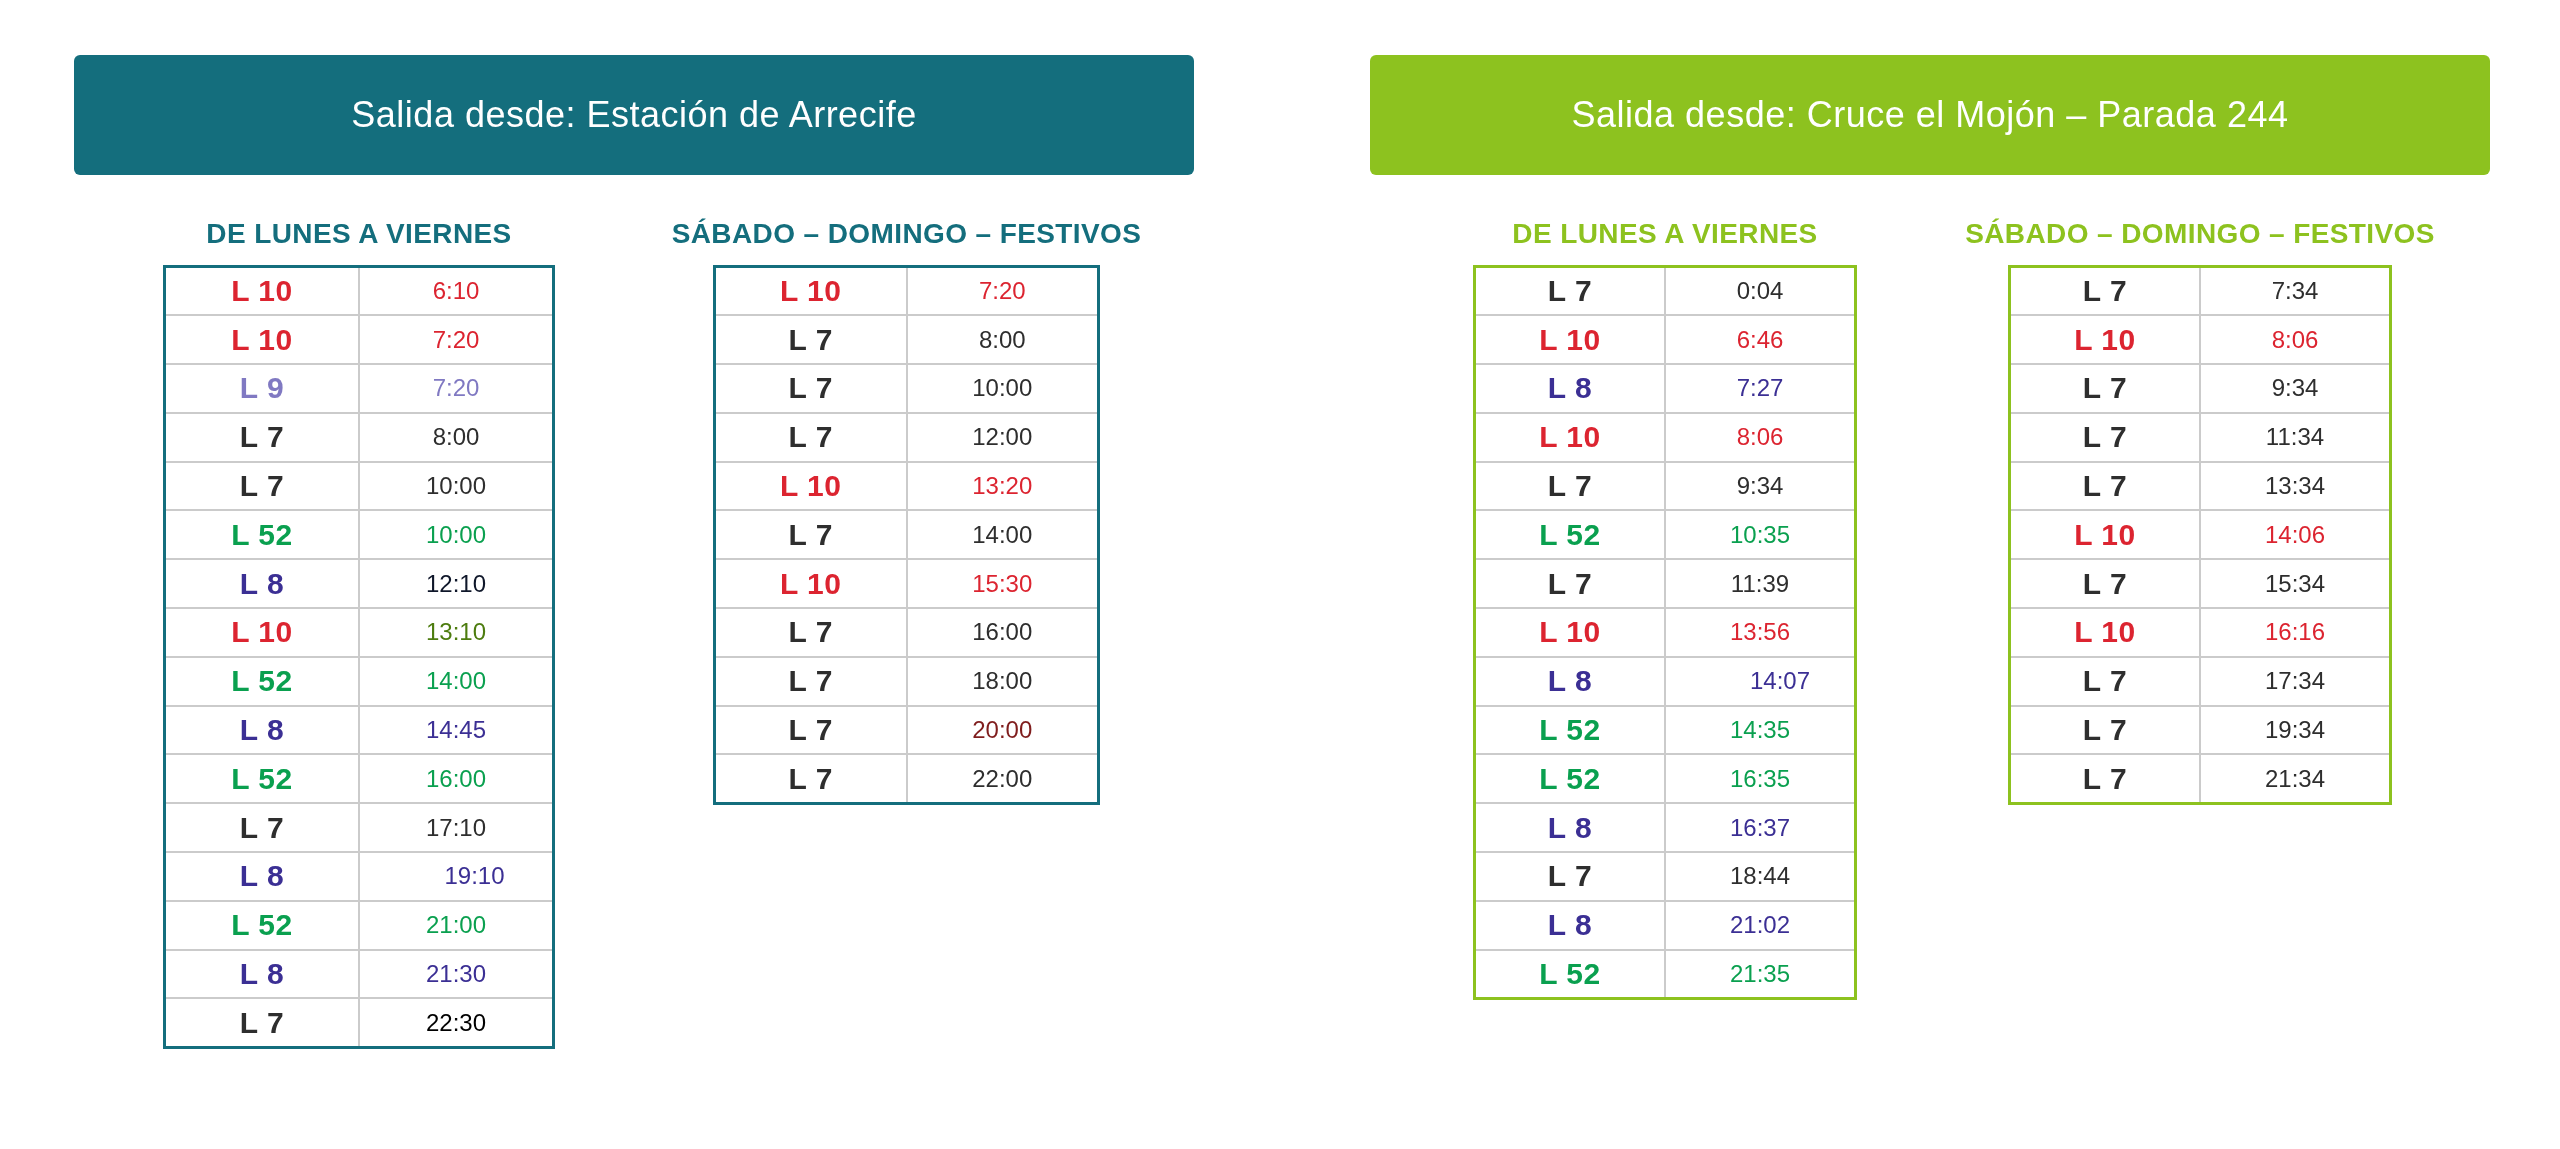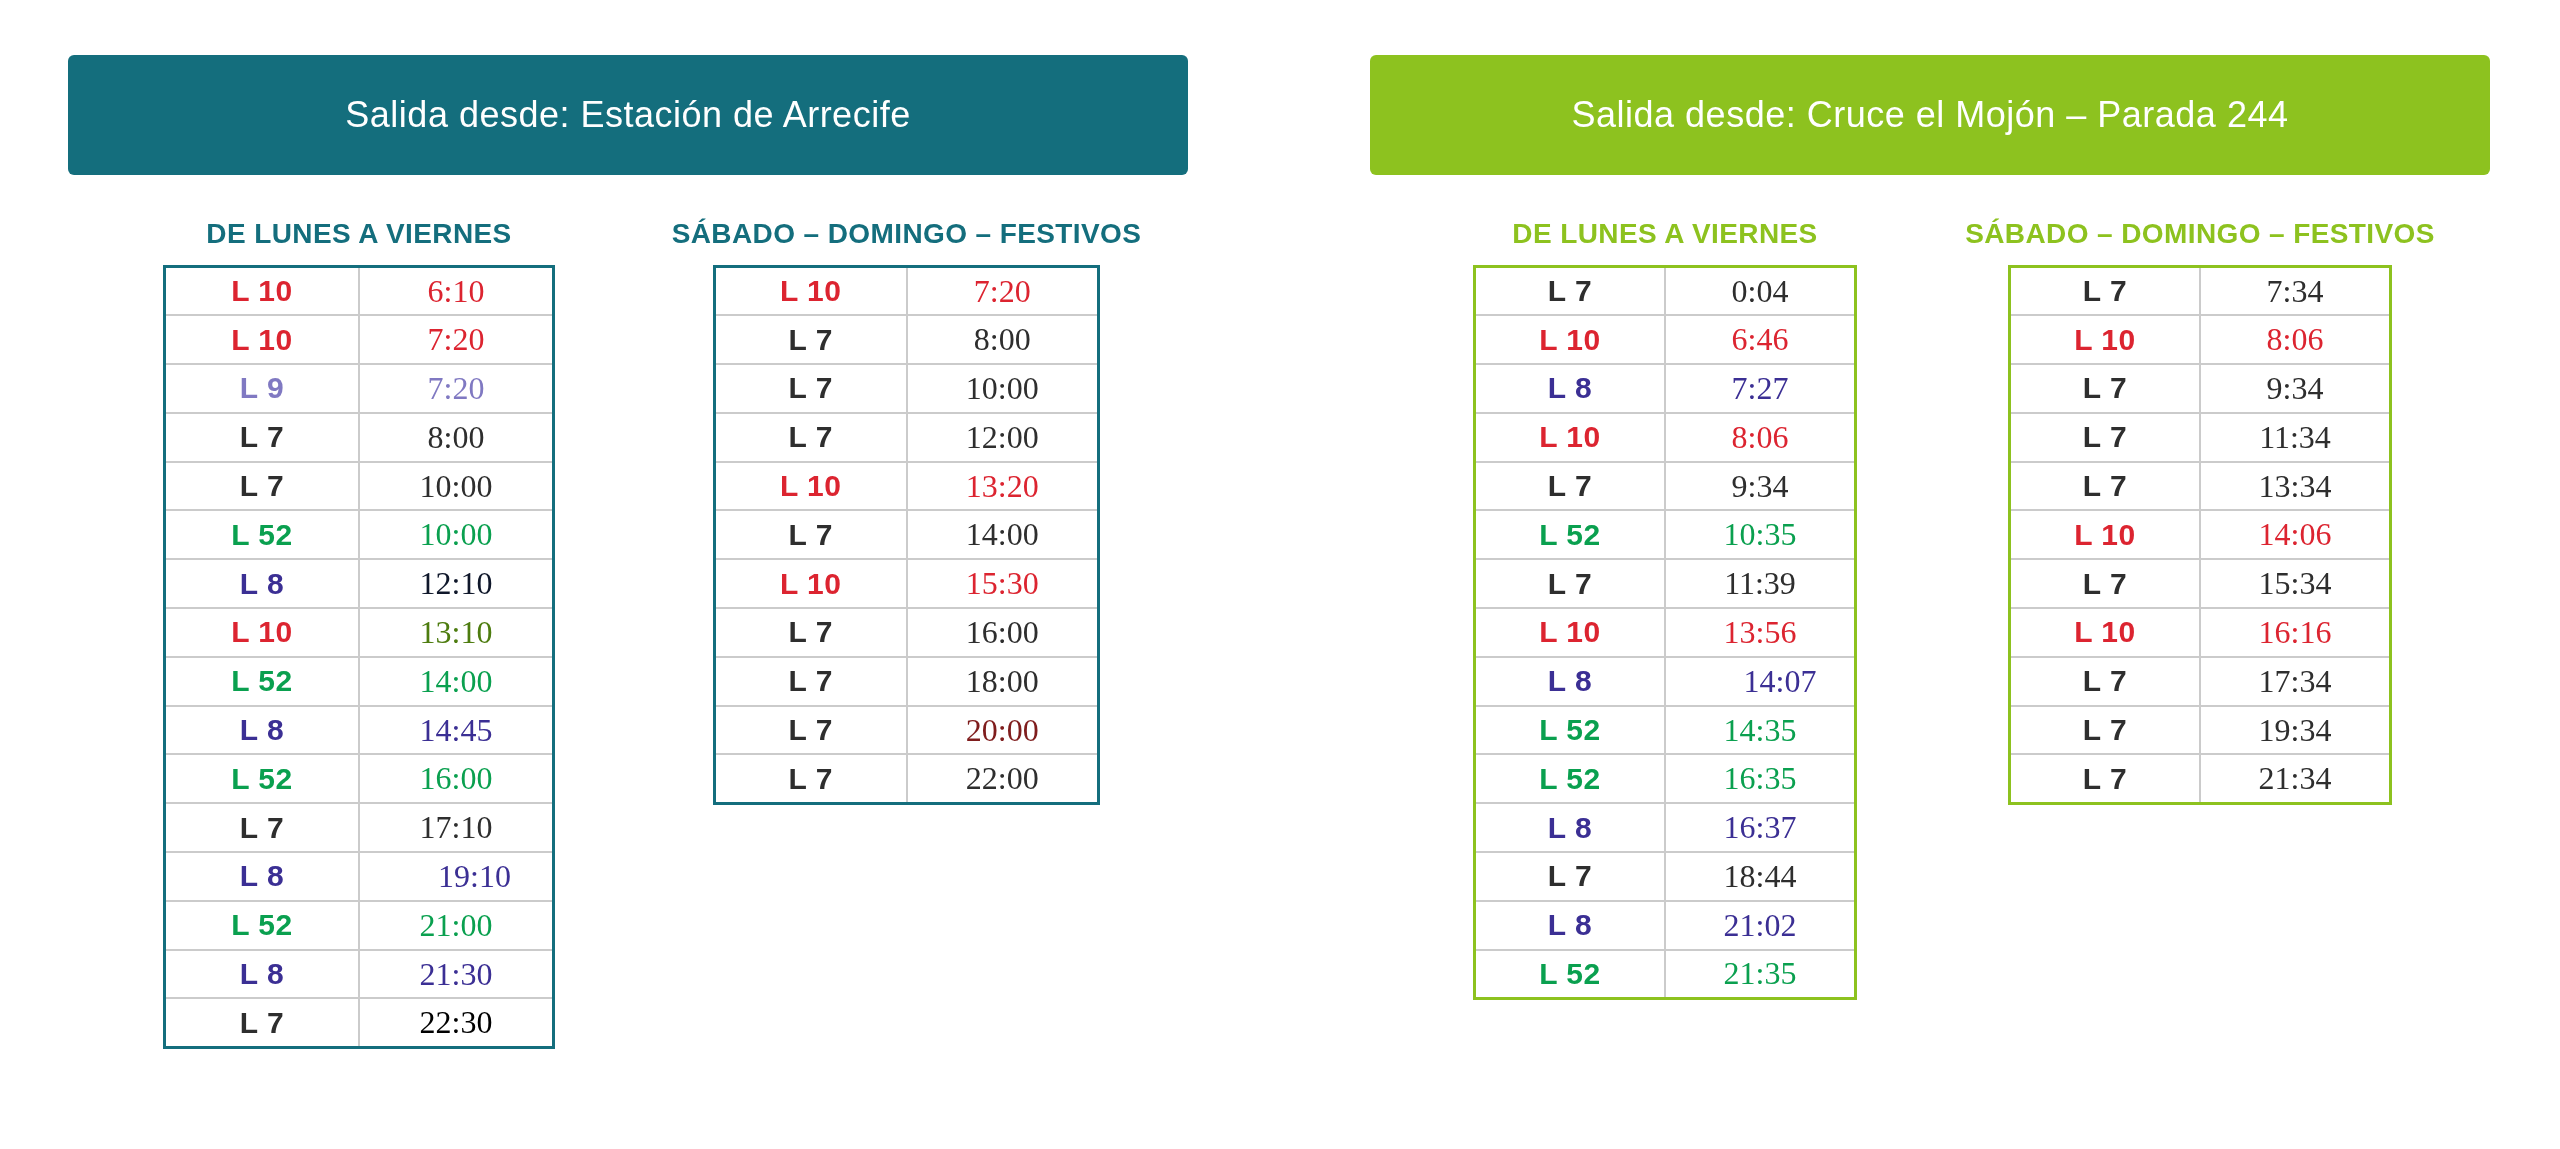--- a/index.html
+++ b/index.html
@@ -13,21 +13,21 @@
   .canvas{position:absolute;inset:0;}
 
   
   .section-bar{
     position:absolute;
     top:55px;
     width:1120px;height:120px;
     border-radius:6px;
     display:flex;align-items:center;justify-content:center;
   }
-  .section-bar.teal{left:68px;background:#146E7D;}
+  .section-bar.teal{left:74px;background:#146E7D;}
   .section-bar.green{left:1370px;background:#8DC21F;}
   .section-bar .title{
     color:#ffffff;
     font-size:36px;
     font-weight:400;
     letter-spacing:0.5px;
   }
 
   
   .group{position:absolute;top:203px;}
@@ -57,21 +57,21 @@
   table.timetable.green{border:3px solid #8DC21F;}
   table.timetable td{
     border:2px solid #CBCBCB;
     height:48.8px;
     box-sizing:border-box;
     text-align:center;
     vertical-align:middle;
     padding:0;
   }
   td.line-cell{font-size:30px;font-weight:700;letter-spacing:0.5px;}
-  td.time-cell{font-size:32px;font-weight:500;font-family:Liberation Serif, serif;}
+  td.time-cell{font-size:24px;font-weight:500;}
 </style>
 </head>
 <body>
 
 <div class="canvas">
 
   <div class="section-bar teal">
     <span class="title">Salida desde: Estación de Arrecife</span>
   </div>
 

